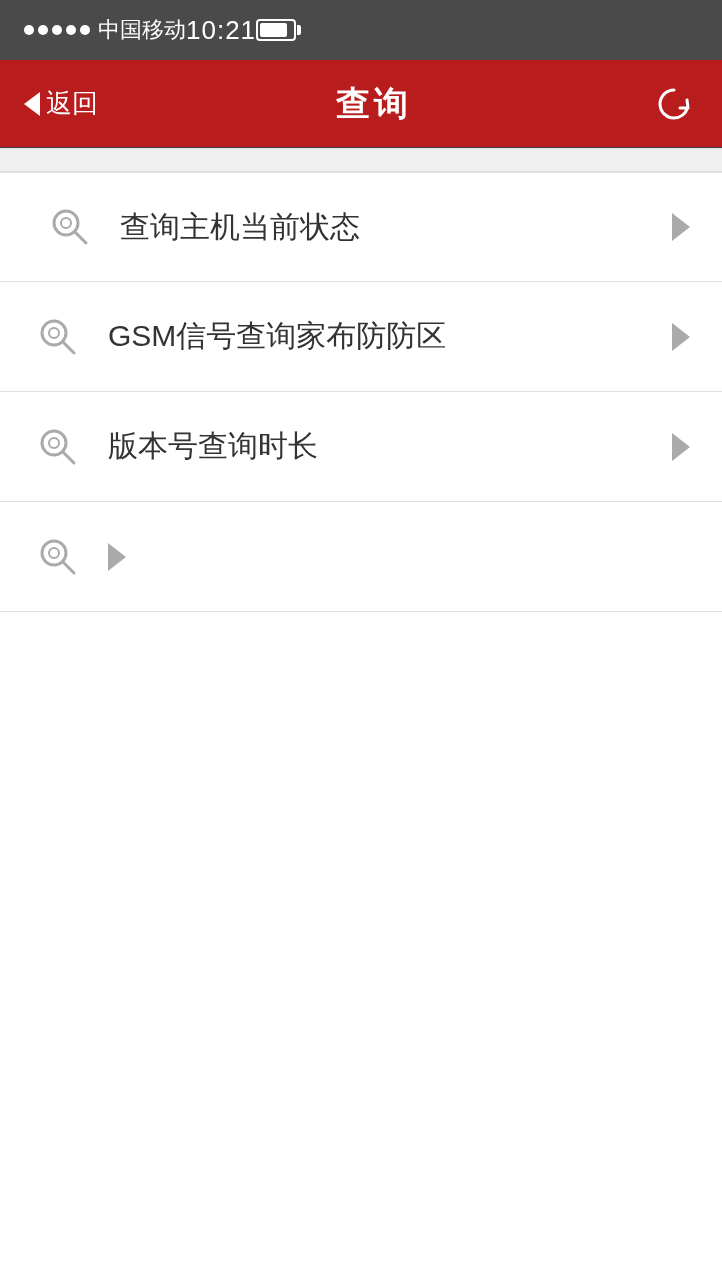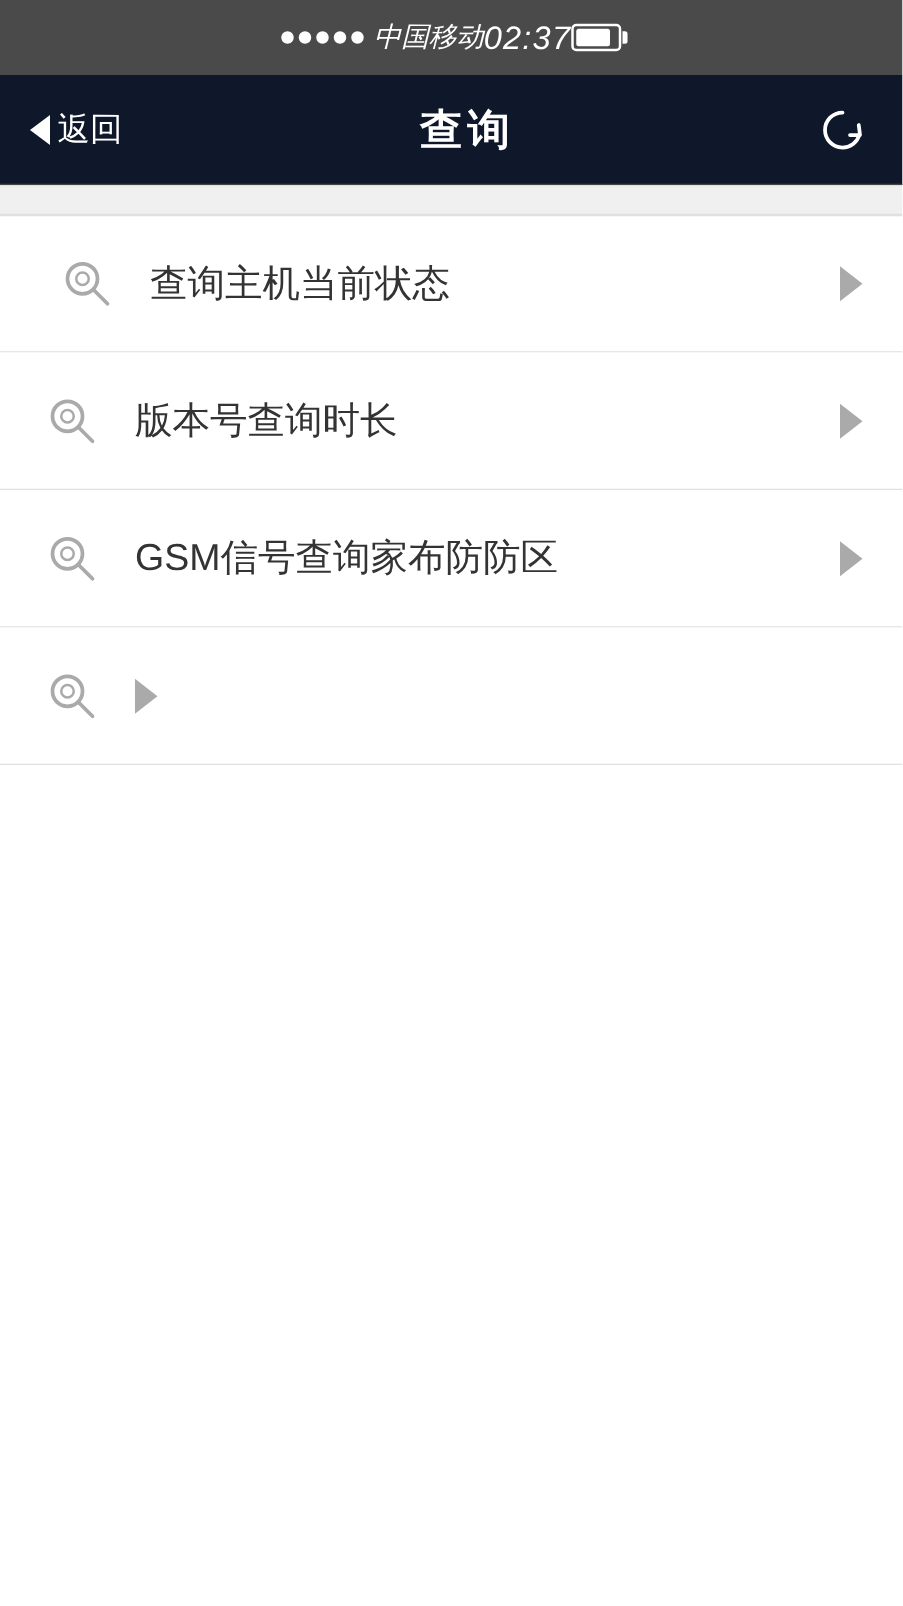--- a/index.html
+++ b/index.html
@@ -13,25 +13,24 @@
       overflow-x: hidden;
     }
 
     
     .status-bar {
       width: 100%;
       height: 60px;
       background: #4a4a4a;
       display: flex;
       align-items: center;
-      justify-content: center;
+      justify-content: flex-start;
       padding: 0 24px;
       color: #ffffff;
       font-size: 22px;
-      font-style: italic;
     }
 
     .status-bar .signal-dots {
       display: flex;
       align-items: center;
       gap: 4px;
     }
 
     .status-bar .signal-dots span {
       display: inline-block;
@@ -90,21 +89,21 @@
       width: 85%;
       height: 100%;
       background: #ffffff;
       border-radius: 2px;
     }
 
     
     .nav-bar {
       width: 100%;
       height: 88px;
-      background: #0f172a;
+      background: #b91c1c;
       display: flex;
       align-items: center;
       justify-content: space-between;
       padding: 0 24px;
       border-bottom: 1px solid #444444;
     }
 
     .nav-back {
       display: flex;
       align-items: center;
@@ -217,21 +216,21 @@
   <div class="left-group">
     <div class="signal-dots">
       <span></span>
       <span></span>
       <span></span>
       <span></span>
       <span></span>
     </div>
     <span class="carrier">中国移动</span>
   </div>
-  <div class="time">02:37</div>
+  <div class="time">10:21</div>
   <div class="right-group">
     <div class="battery-icon">
       <div class="battery-fill"></div>
     </div>
   </div>
 </div>
 
 <div class="nav-bar">
   <div class="nav-back">
     <div class="chevron-left"></div>
@@ -262,39 +261,39 @@
       <div class="chevron-right"></div>
     </div>
     <div class="menu-item">
       <div class="search-icon-wrap">
       <svg width="44" height="44" viewBox="0 0 44 44" fill="none" xmlns="http://www.w3.org/2000/svg">
         <circle cx="18" cy="18" r="12" stroke="#aaaaaa" stroke-width="3" fill="none"></circle>
         <circle cx="18" cy="18" r="5" stroke="#aaaaaa" stroke-width="2" fill="none"></circle>
         <line x1="27" y1="27" x2="38" y2="38" stroke="#aaaaaa" stroke-width="3" stroke-linecap="round"></line>
       </svg>
     </div>
+      <span class="menu-item-label">GSM信号查询家布防防区</span>
+      <div class="chevron-right"></div>
+    </div>
+    <div class="menu-item">
+      <div class="search-icon-wrap">
+      <svg width="44" height="44" viewBox="0 0 44 44" fill="none" xmlns="http://www.w3.org/2000/svg">
+        <circle cx="18" cy="18" r="12" stroke="#aaaaaa" stroke-width="3" fill="none"></circle>
+        <circle cx="18" cy="18" r="5" stroke="#aaaaaa" stroke-width="2" fill="none"></circle>
+        <line x1="27" y1="27" x2="38" y2="38" stroke="#aaaaaa" stroke-width="3" stroke-linecap="round"></line>
+      </svg>
+    </div>
       <span class="menu-item-label">版本号查询时长</span>
       <div class="chevron-right"></div>
     </div>
     <div class="menu-item">
       <div class="search-icon-wrap">
       <svg width="44" height="44" viewBox="0 0 44 44" fill="none" xmlns="http://www.w3.org/2000/svg">
         <circle cx="18" cy="18" r="12" stroke="#aaaaaa" stroke-width="3" fill="none"></circle>
         <circle cx="18" cy="18" r="5" stroke="#aaaaaa" stroke-width="2" fill="none"></circle>
         <line x1="27" y1="27" x2="38" y2="38" stroke="#aaaaaa" stroke-width="3" stroke-linecap="round"></line>
       </svg>
     </div>
-      <span class="menu-item-label">GSM信号查询家布防防区</span>
-      <div class="chevron-right"></div>
-    </div>
-    <div class="menu-item">
-      <div class="search-icon-wrap">
-      <svg width="44" height="44" viewBox="0 0 44 44" fill="none" xmlns="http://www.w3.org/2000/svg">
-        <circle cx="18" cy="18" r="12" stroke="#aaaaaa" stroke-width="3" fill="none"></circle>
-        <circle cx="18" cy="18" r="5" stroke="#aaaaaa" stroke-width="2" fill="none"></circle>
-        <line x1="27" y1="27" x2="38" y2="38" stroke="#aaaaaa" stroke-width="3" stroke-linecap="round"></line>
-      </svg>
-    </div>
       <div class="chevron-right"></div>
     </div>
   </div>
 
 <div class="bottom-area"></div>
 
 </body></html>

